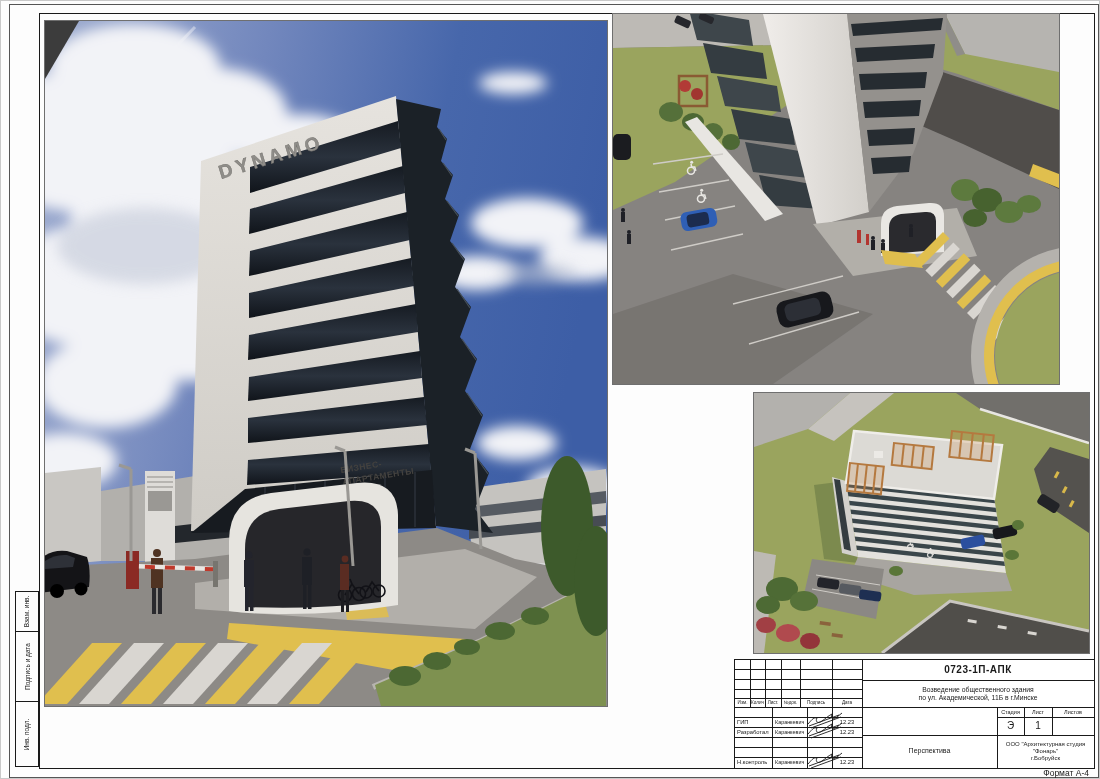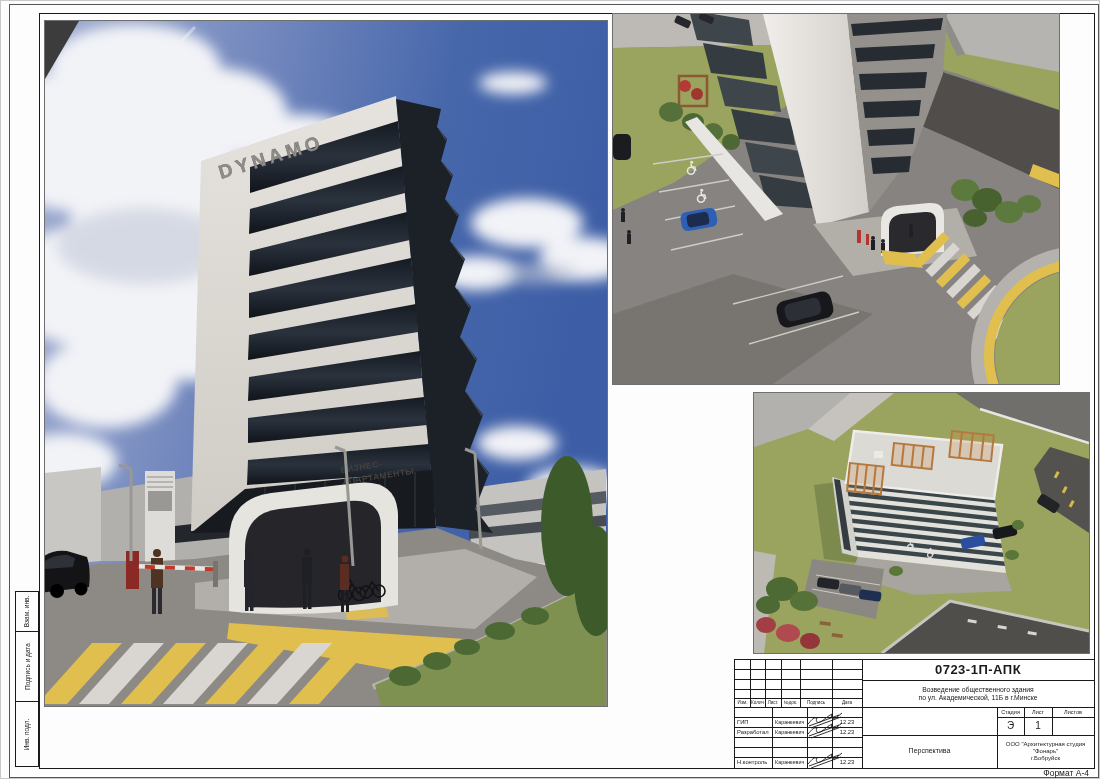--- a/index.html
+++ b/index.html
@@ -519,21 +519,21 @@
         <path d="M0,8 C3,5 5,1 9,2 C7,6 10,8 14,5 C17,3 20,0 24,-2 C22,3 25,4 29,1 L34,-3"></path>
         <path d="M1,10 L31,-1"></path>
             <path d="M3,12 L33,1"></path>
       </g>
         </defs>
       <use href="#sig" transform="translate(73,56)"></use>
       <use href="#sig" transform="translate(73,66)"></use>
       <use href="#sig" transform="translate(73,96)"></use>
     </svg>
 
-    <div class="txt" style="left:127px;top:0;width:232px;height:20px;font-size:13px;font-weight:bold;letter-spacing:0.5px;">0723-1П-АПК</div>
+    <div class="txt" style="left:127px;top:0;width:232px;height:20px;font-size:10px;font-weight:bold;letter-spacing:0.5px;">0723-1П-АПК</div>
     <div class="txt" style="left:127px;top:20px;width:232px;height:27px;font-size:6.8px;white-space:normal;flex-direction:column;">
       <span>Возведение общественного здания</span>
       <span>по ул. Академической, 11Б в г.Минске</span>
     </div>
     <div class="txt" style="left:262px;top:47px;width:27px;height:10px;font-size:5.5px;">Стадия</div>
     <div class="txt" style="left:289px;top:47px;width:28px;height:10px;font-size:5.5px;">Лист</div>
     <div class="txt" style="left:317px;top:47px;width:42px;height:10px;font-size:5.5px;">Листов</div>
     <div class="txt" style="left:262px;top:57px;width:27px;height:18px;font-size:10px;">Э</div>
     <div class="txt" style="left:289px;top:57px;width:28px;height:18px;font-size:10px;">1</div>
     <div class="txt" style="left:317px;top:57px;width:42px;height:18px;font-size:10px;"></div>

